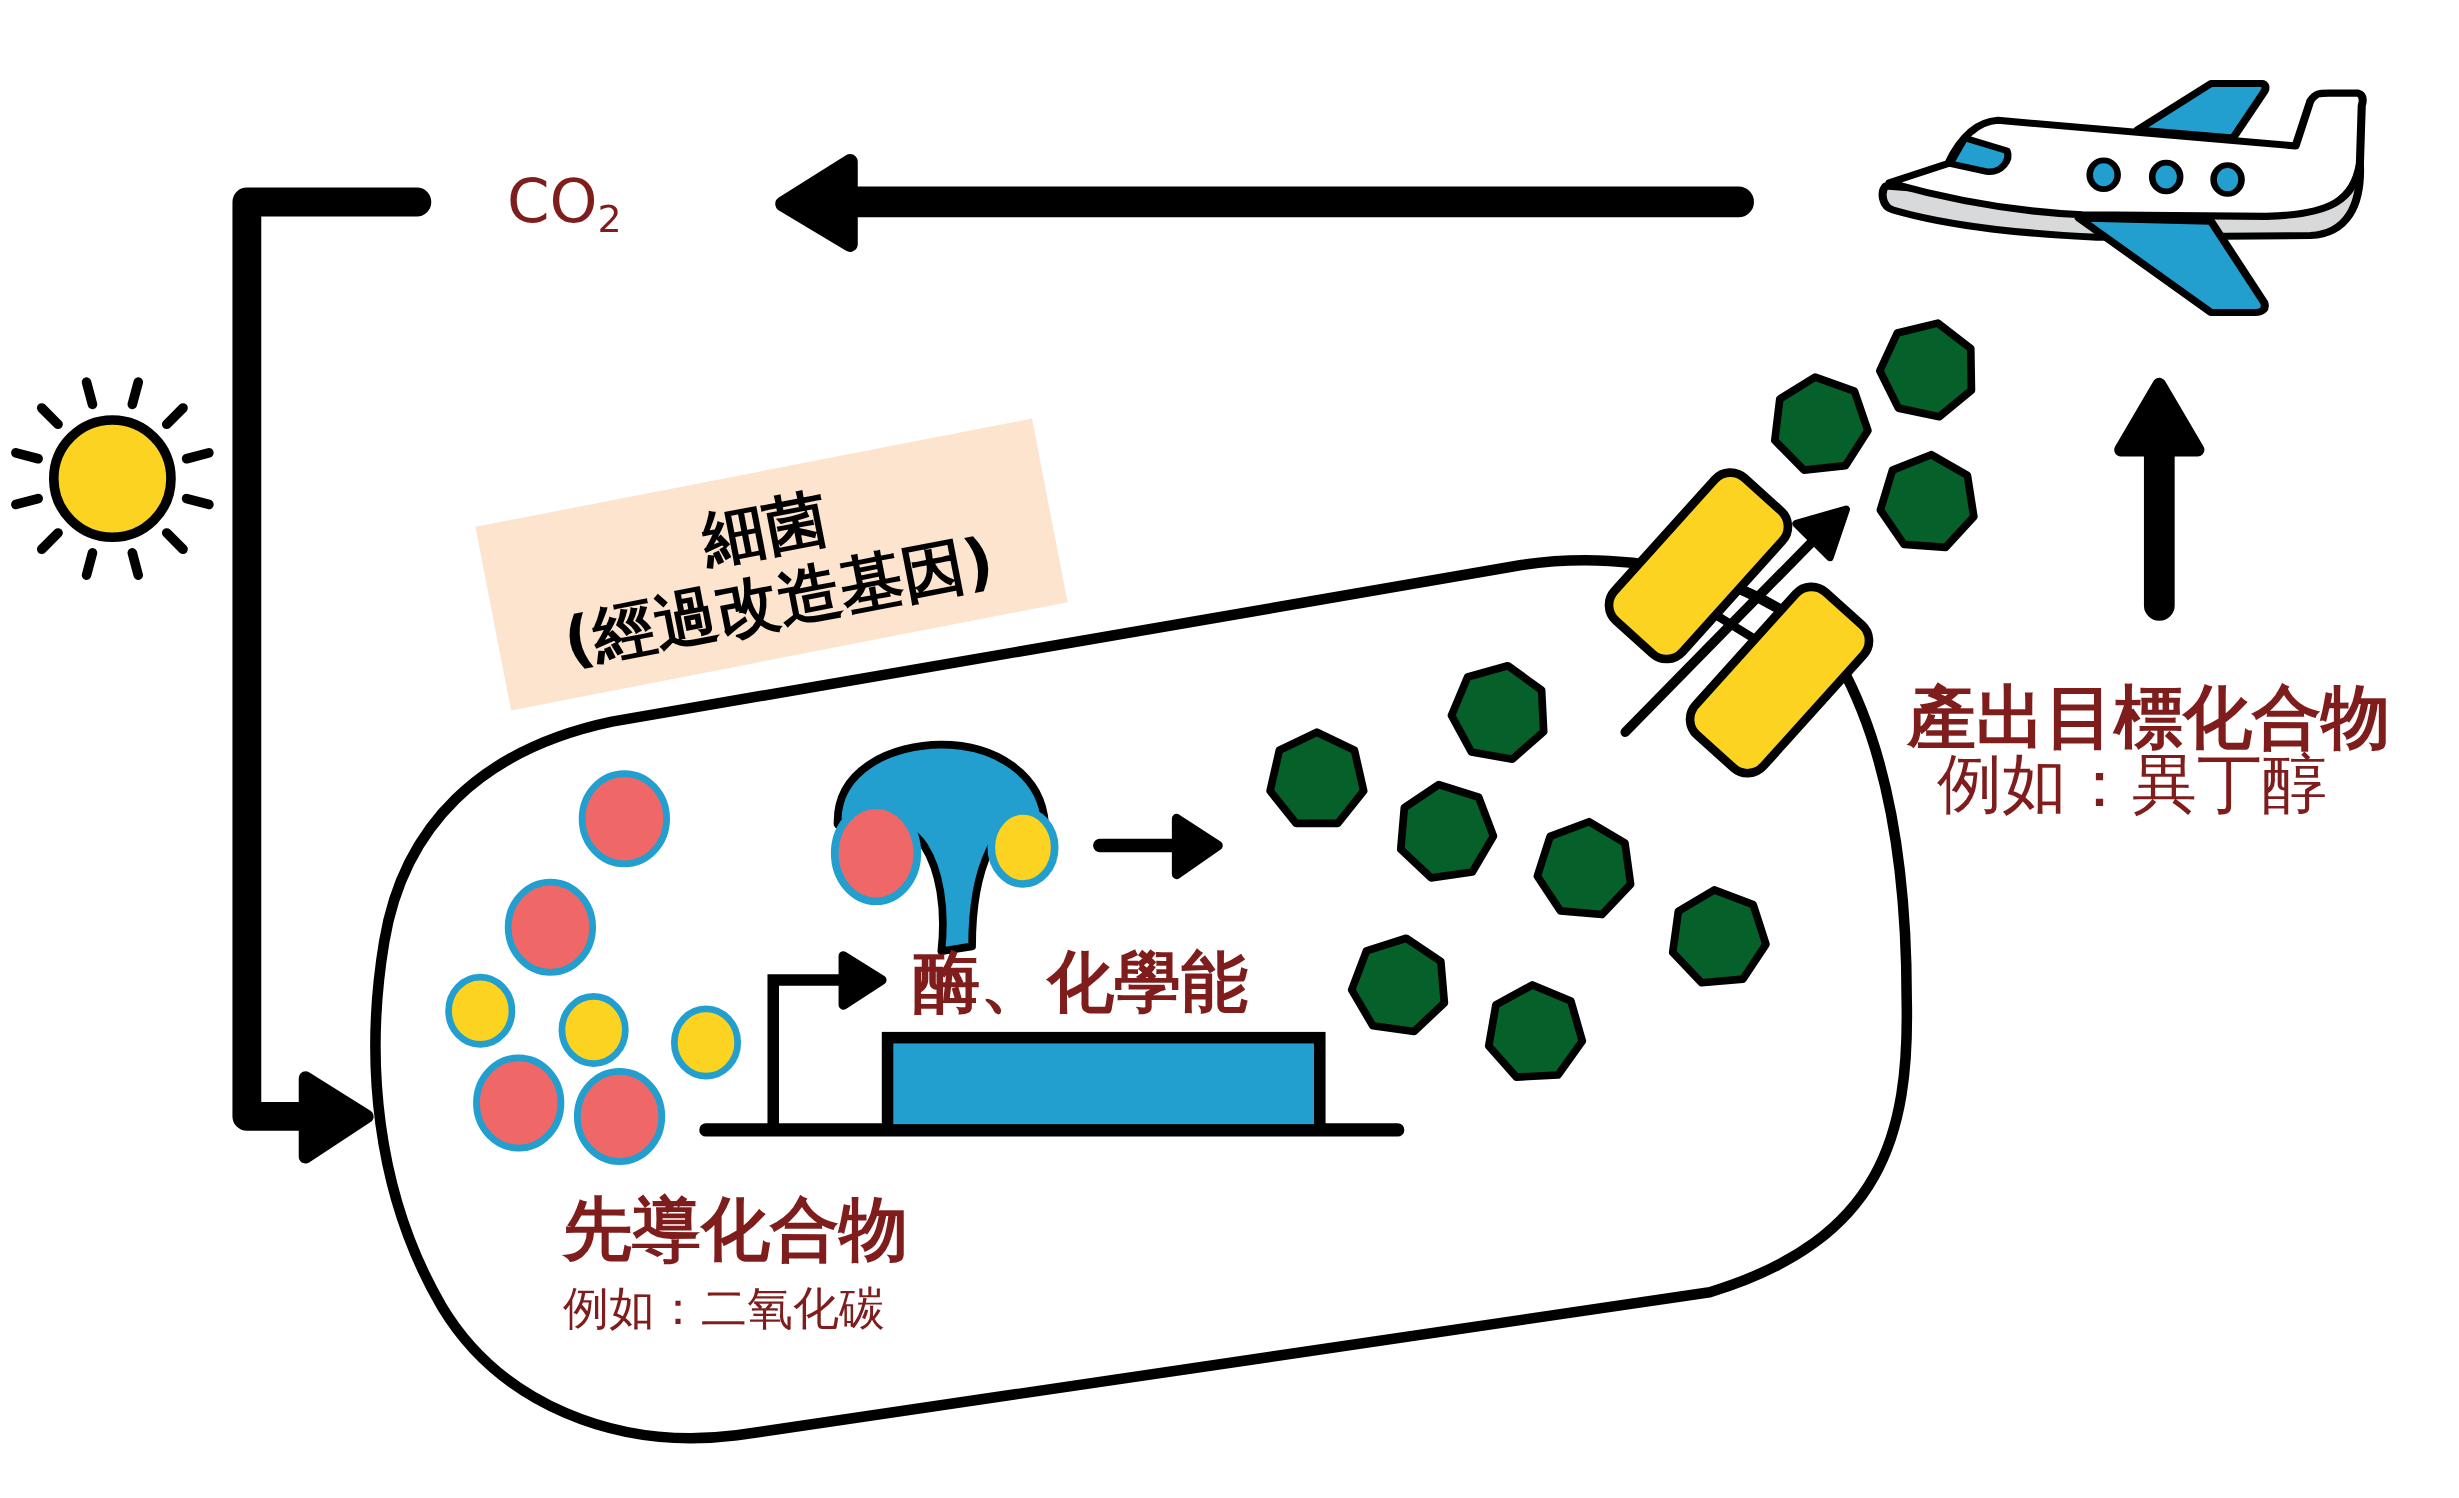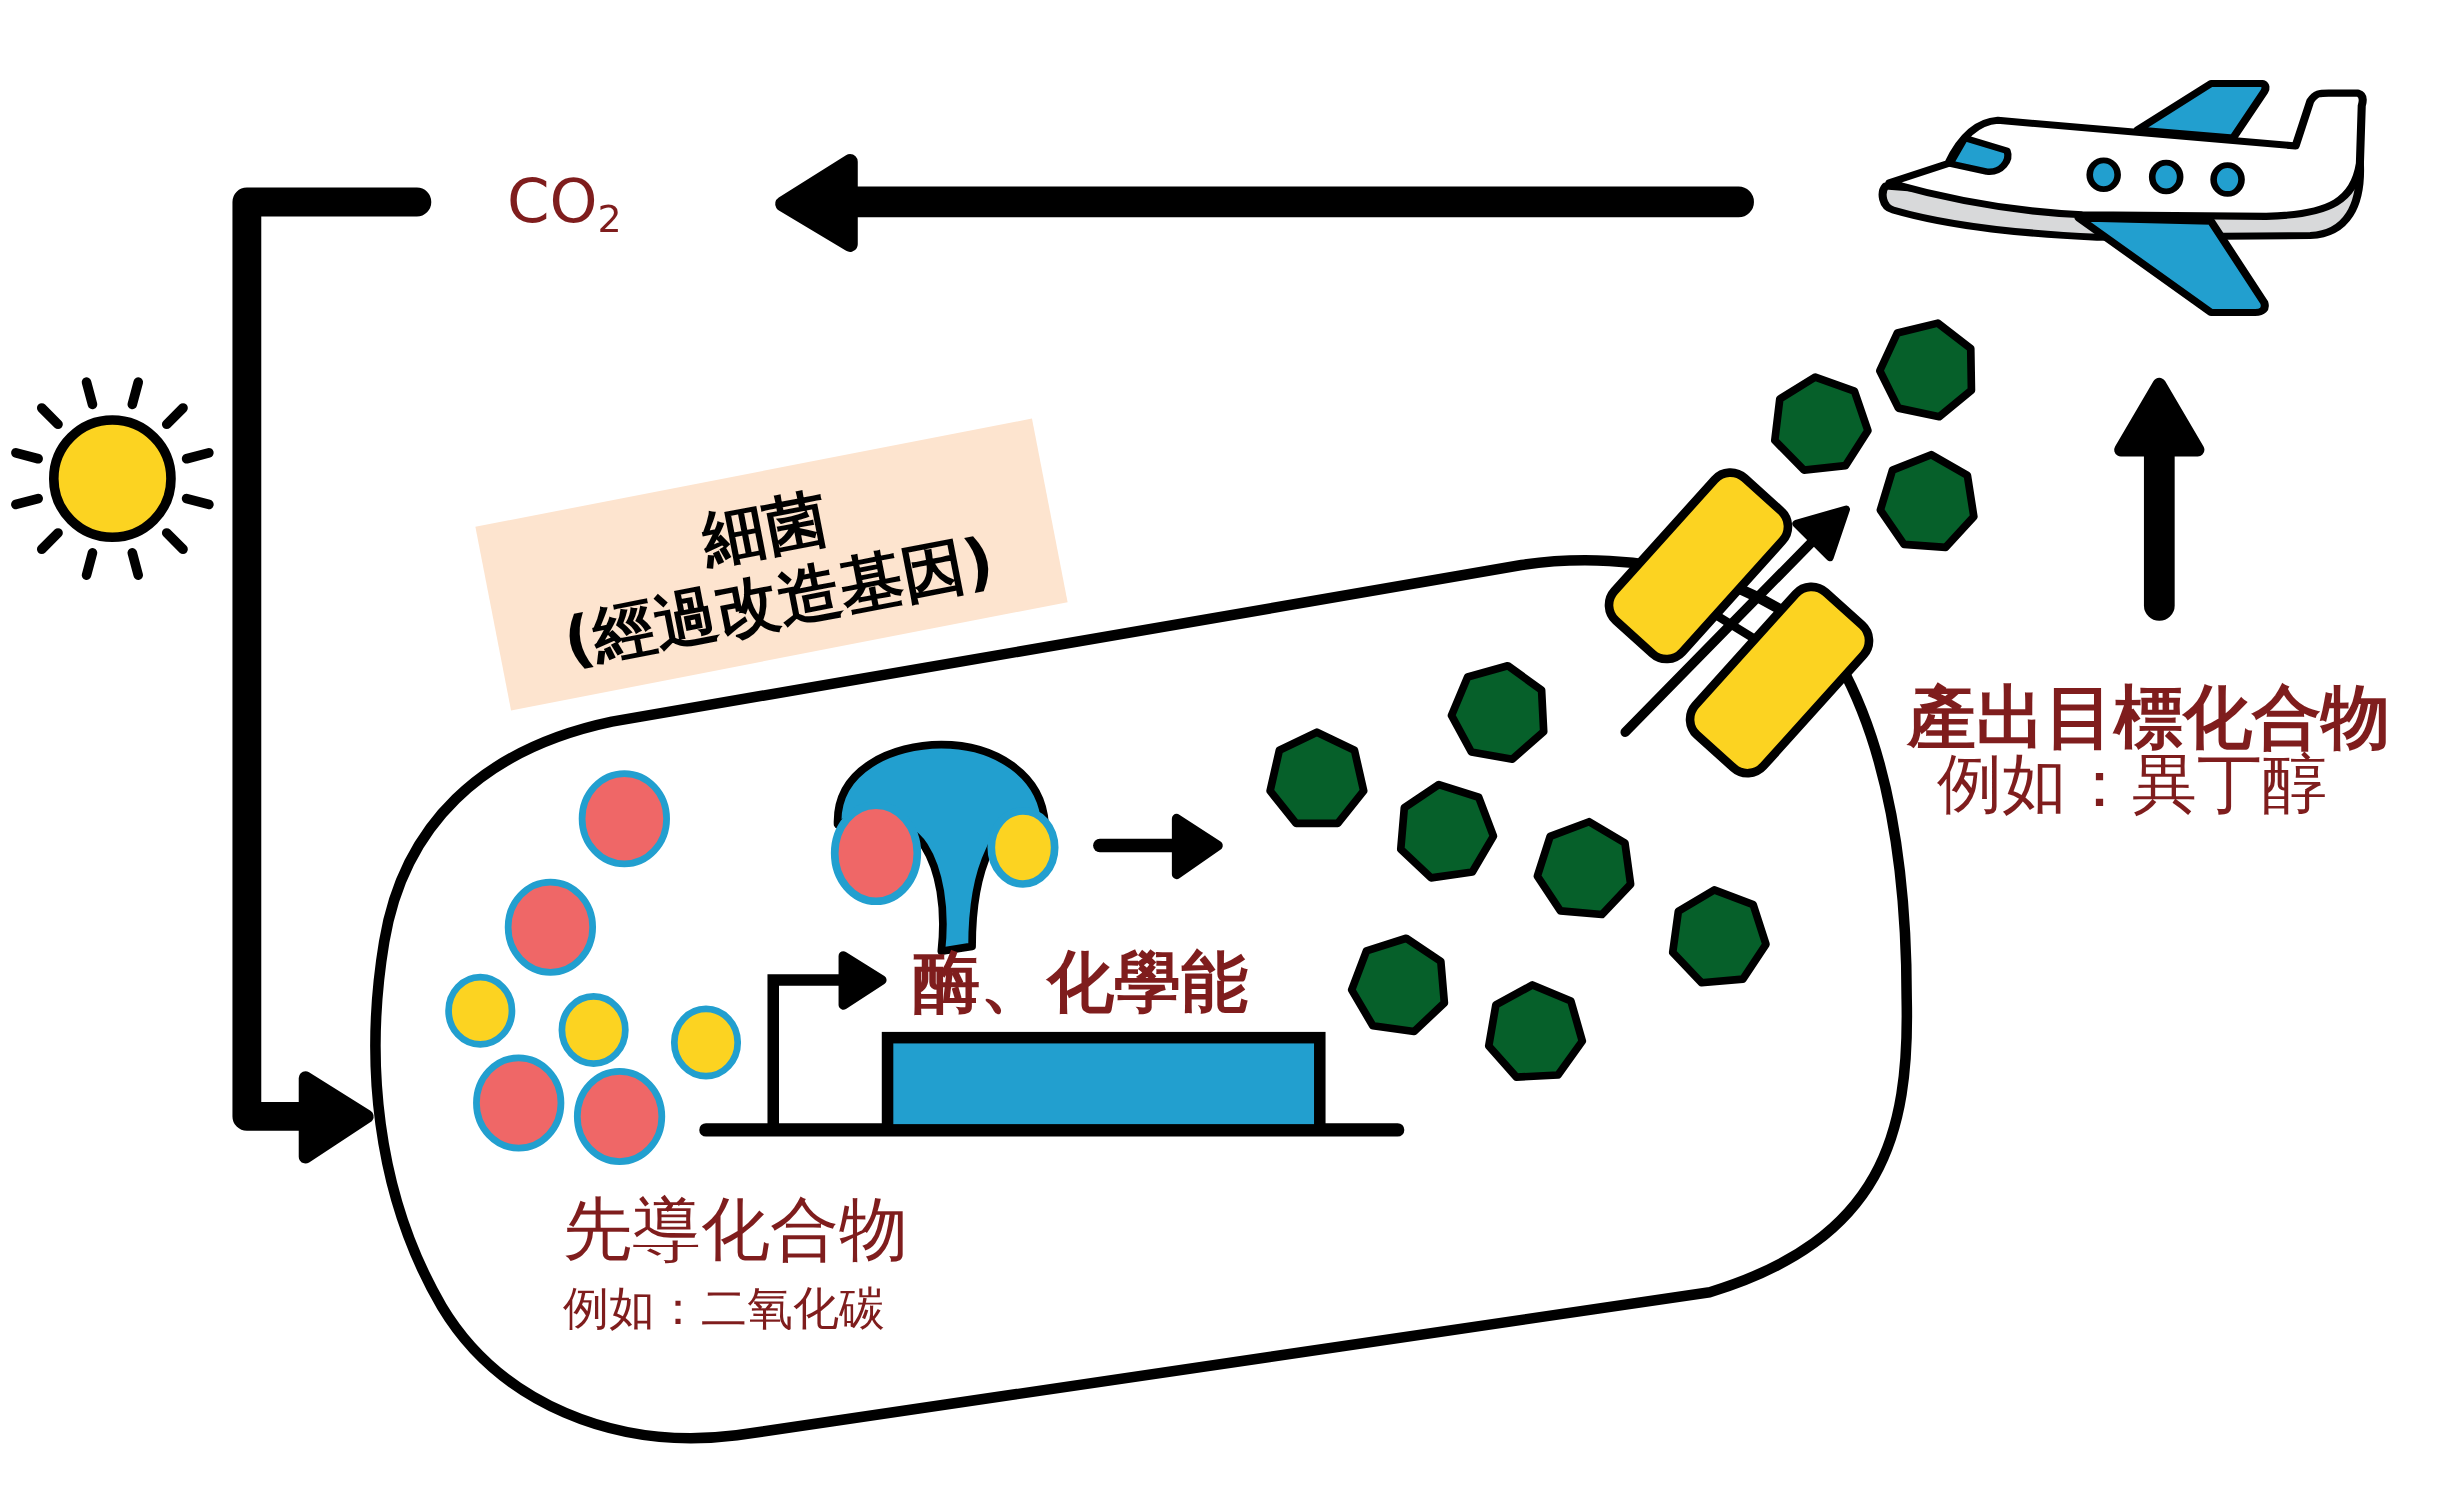--- a/index.html
+++ b/index.html
@@ -5,21 +5,21 @@
   html, body { margin:0; padding:0; background:#ffffff; }
   body { width:2459px; height:1499px; position:relative; overflow:hidden; font-family:"DejaVu Sans", sans-serif; }
   svg#diagram { position:absolute; left:0; top:0; width:2459px; height:1499px; }
   .lbl { position:absolute; color:#7f1d1d; white-space:nowrap; font-family:"DejaVu Sans", sans-serif; }
   #co2-label { left:507px; top:165px; font-size:61px; }
   #co2-label sub { font-size:38px; vertical-align:-9.6px; }
   #bacteria-box { position:absolute; left:488px; top:471px; width:567px; height:187px; background:#fde4cf; transform:rotate(-11deg); transform-origin:center; display:flex; flex-direction:column; align-items:center; justify-content:center; }
   #bacteria-title { font-size:63px; font-weight:bold; line-height:73px; }
   #bacteria-sub { font-size:63px; font-weight:bold; line-height:73px; }
   #enzyme-label { left:913px; top:937px; font-size:67px; font-weight:bold;text-align:center; }
-  #precursor-title { left:563px; top:1184px; font-size:69px; font-weight:normal;text-align:right; }
+  #precursor-title { left:563px; top:1184px; font-size:69px; font-weight:bold;text-align:right; }
   #precursor-example { left:563px; top:1278px; font-size:46px; }
   #target-title { left:1907px; top:644px; font-size:69px; font-weight:bold;margin-top:28px; }
   #target-example { left:1907px; top:740px; font-size:65px;margin-left:30px; }
 </style>
 </head>
 <body>
 
 <svg id="diagram" viewBox="0 0 2560 1560" xmlns="http://www.w3.org/2000/svg">
 
   <g>

